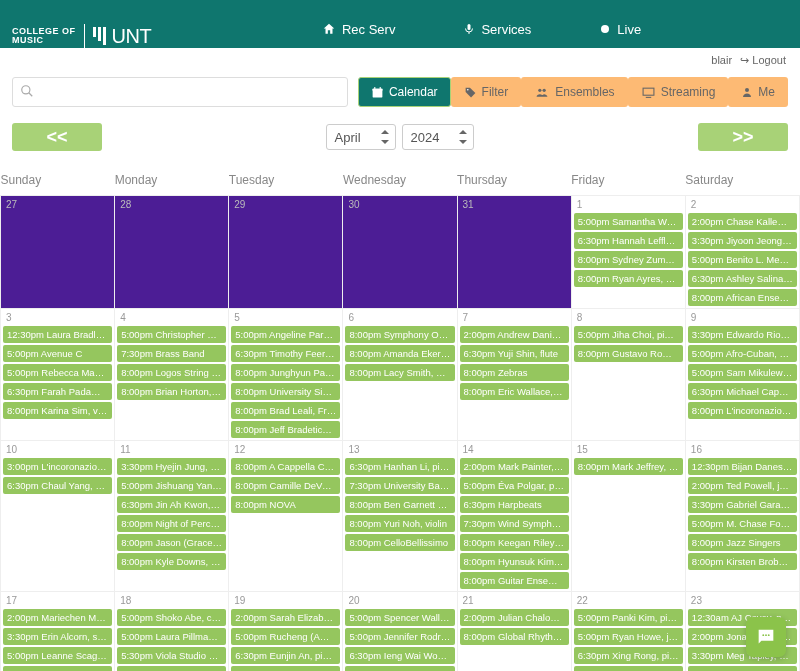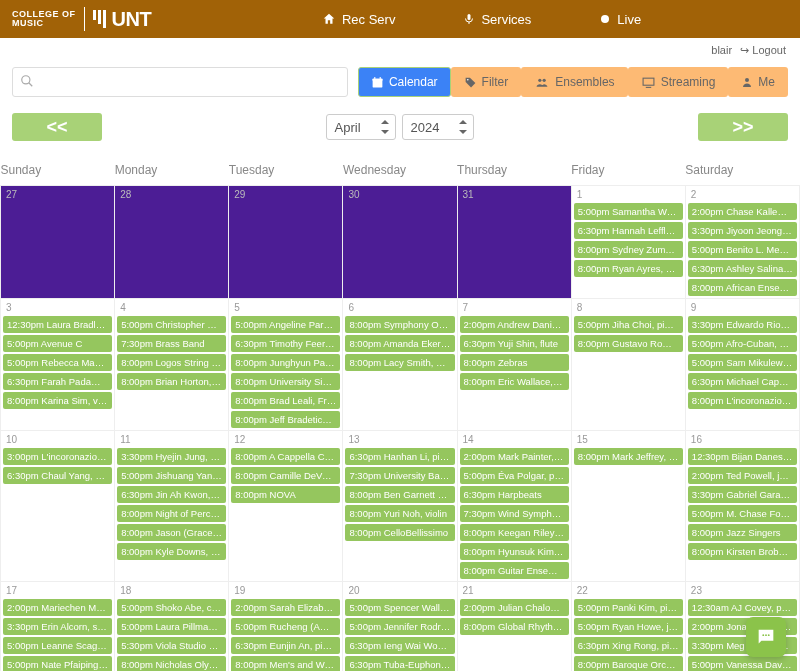--- a/index.html
+++ b/index.html
@@ -1,34 +1,34 @@
 <!DOCTYPE html>
 <html><head>
 <meta charset="utf-8">
 <style>
 *{box-sizing:border-box;margin:0;padding:0;font-family:"Helvetica Neue",Arial,sans-serif}
 body{font-size:11px;color:#555;background:#fff}
-.topnav{background:#a16207;height:38px;display:flex;align-items:center;color:#fff}
+.topnav{background:#0f766e;height:48px;display:flex;align-items:flex-end;color:#fff}
 .logo{display:flex;align-items:center;padding:0 12px;gap:6px}
 .logo-text{font-size:9px;font-weight:600;letter-spacing:.5px;line-height:1}
 .logo-divider{width:1px;height:24px;background:#fff;margin:0 2px}
-.logo-unt{font-size:20px;font-weight:700;letter-spacing:-.5px}
+.logo-unt{font-size:20px;font-weight:400;letter-spacing:-.5px}
 .logo-bars{display:flex;gap:2px}
 .logo-bars span{width:3px;background:#fff;display:block}
 .nav-items{display:flex;flex:1;justify-content:center}
 .nav-item{padding:0 34px;height:38px;display:flex;align-items:center;gap:6px;color:#fff;font-size:13px;cursor:pointer}
 .nav-item.active{background:#a8d277}
 .userbar{display:flex;justify-content:flex-end;gap:8px;padding:6px 14px;font-size:11px;color:#666}
 .userbar span{cursor:pointer}
 .toolbar{display:flex;gap:0;padding:4px 12px 10px;align-items:center}
 .search-wrap{flex:1;position:relative;margin-right:10px}
 .search-wrap input{width:100%;height:30px;border:1px solid #ddd;border-radius:3px;padding:0 8px 0 26px;font-size:12px}
 .search-icon{position:absolute;left:8px;top:7px;color:#aaa}
 .tool-btn{height:30px;padding:0 12px;display:flex;align-items:center;gap:5px;font-size:12px;border:1px solid transparent;background:#fdba74;color:#666;cursor:pointer;border-radius:3px}
-.tool-btn.active{background:#3b82f6;color:#fff;border-color:#a8d277}
+.tool-btn.active{background:#0f766e;color:#fff;border-color:#a8d277}
 .controls{display:flex;align-items:center;justify-content:space-between;padding:6px 12px 14px}
 .nav-btn{background:#a8d277;color:#fff;border:none;width:90px;height:28px;font-size:18px;font-weight:900;cursor:pointer;border-radius:3px}
 .selects{display:flex;gap:6px}
 .sel{height:26px;border:1px solid #ccc;border-radius:3px;background:#fff;padding:2px 34px 2px 8px;font-size:13px;position:relative;cursor:pointer;display:flex;align-items:center}
 .sel::after{content:"";position:absolute;right:6px;top:5px;width:0;height:0;border-left:4px solid transparent;border-right:4px solid transparent;border-bottom:4px solid #666}
 .sel::before{content:"";position:absolute;right:6px;bottom:5px;width:0;height:0;border-left:4px solid transparent;border-right:4px solid transparent;border-top:4px solid #666}
 .cal{width:100%;border-collapse:collapse;table-layout:fixed}
 .cal th{font-weight:400;color:#888;font-size:12px;padding:8px 0;text-align:left}
 .cal td{border:1px solid #eee;vertical-align:top;height:auto;padding:0}
 .daynum{font-size:10px;color:#999;padding:3px 5px}

